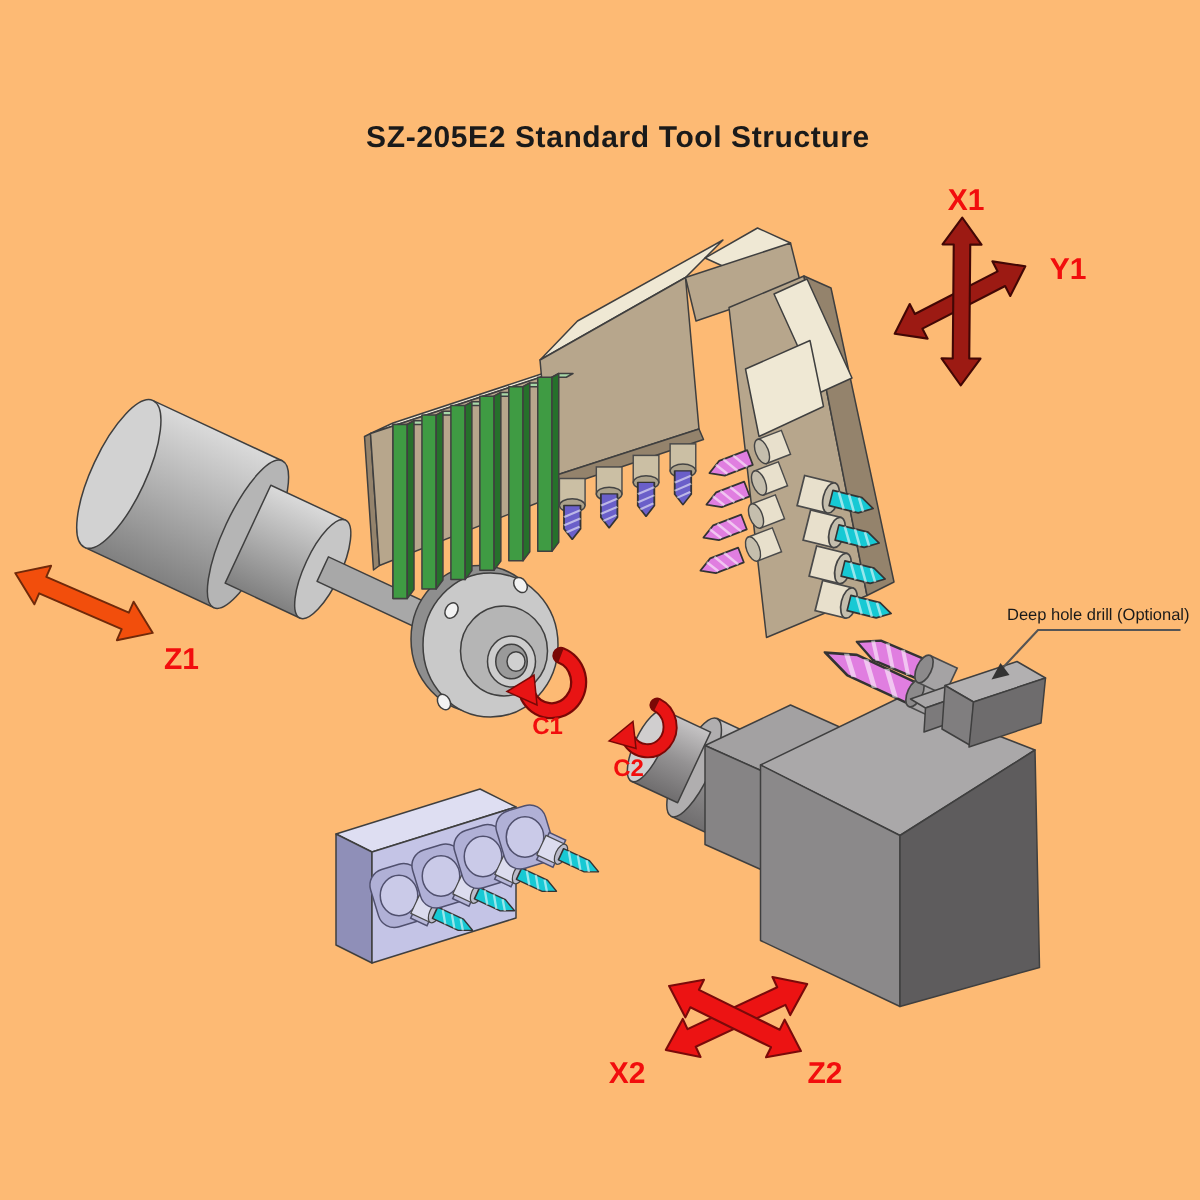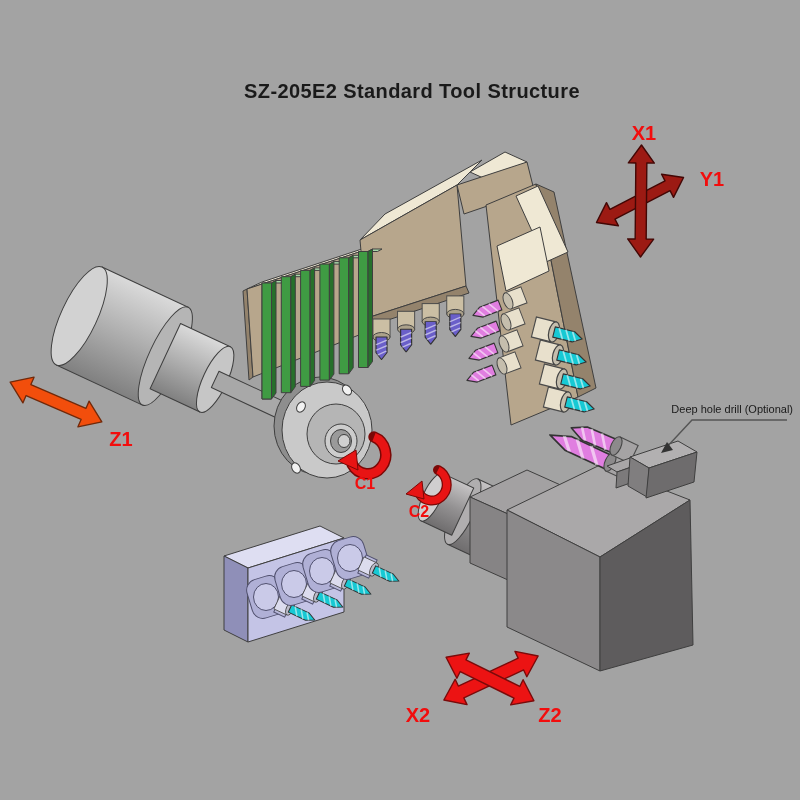--- a/index.html
+++ b/index.html
@@ -1,16 +1,16 @@
 <!DOCTYPE html>
 <html style="--c-title-text: #1a1a1a; --c-annotation-text: #1a1a1a; --c-label-red: #f20d0d; --c-cross-dark-red: #9c1a13; --c-z1-orange: #f24e0c; --c-bottom-cross-red: #ec1313; --c-rotation-arrow-red: #e81414; --c-leader-line: #555555; --c-outline: #3f3f3f; --c-tan: #b7a68c; --c-tan-dark: #94836c; --c-cream: #efe8d4; --c-green-tool: #3f9b43; --c-green-tool-dark: #26702b; --c-purple-drill: #6a5fc9; --c-magenta-drill: #e07ee0; --c-cyan-drill: #17c9d4; --c-collet-tan: #cbbfa4; --c-collet-cream: #e8e0cc; --c-collet-gray: #a5a3a4; --c-spindle-gray: #b5b5b5; --c-spindle-gray-light: #d2d2d2; --c-spindle-gray-dark: #8e8e8e; --c-lavender: #c4c4e6; --c-lavender-light: #dedef2; --c-lavender-dark: #8f8fb8; --c-cube-top: #aaa8a9; --c-cube-left: #8b898a; --c-cube-right: #5e5c5d;"><head>
 <meta charset="utf-8">
 <style>
   html,body{margin:0;padding:0;background:#fff;}
-  .stage{width:800px;height:800px;position:relative;background:#a3a3a3;overflow:hidden;}
+  .stage{width:800px;height:800px;position:relative;background:#fdba74;overflow:hidden;}
   svg{display:block;}
   text{font-family:"Liberation Sans","DejaVu Sans",sans-serif;}
   .title-text{font-size:20px;font-weight:bold;fill:var(--c-title-text);letter-spacing:.4px;}
   .axis-label{font-size:20px;font-weight:bold;fill:var(--c-label-red);}
   .axis-label-sm{font-size:16px;font-weight:bold;fill:var(--c-label-red);}
   .callout-text{font-size:11px;fill:var(--c-annotation-text);}
   .mach{stroke:var(--c-outline);stroke-width:1;stroke-linejoin:round;}
 </style>
 </head>
 <body>

